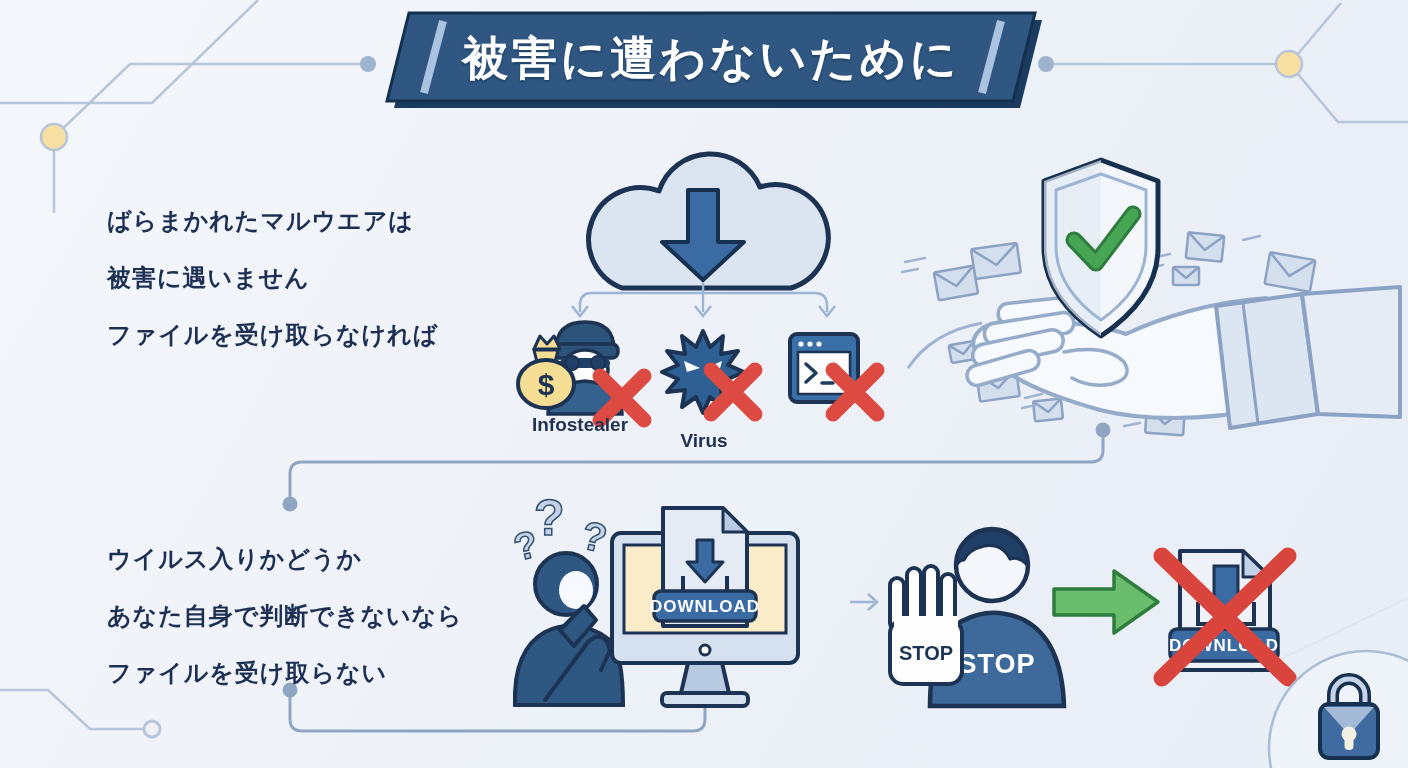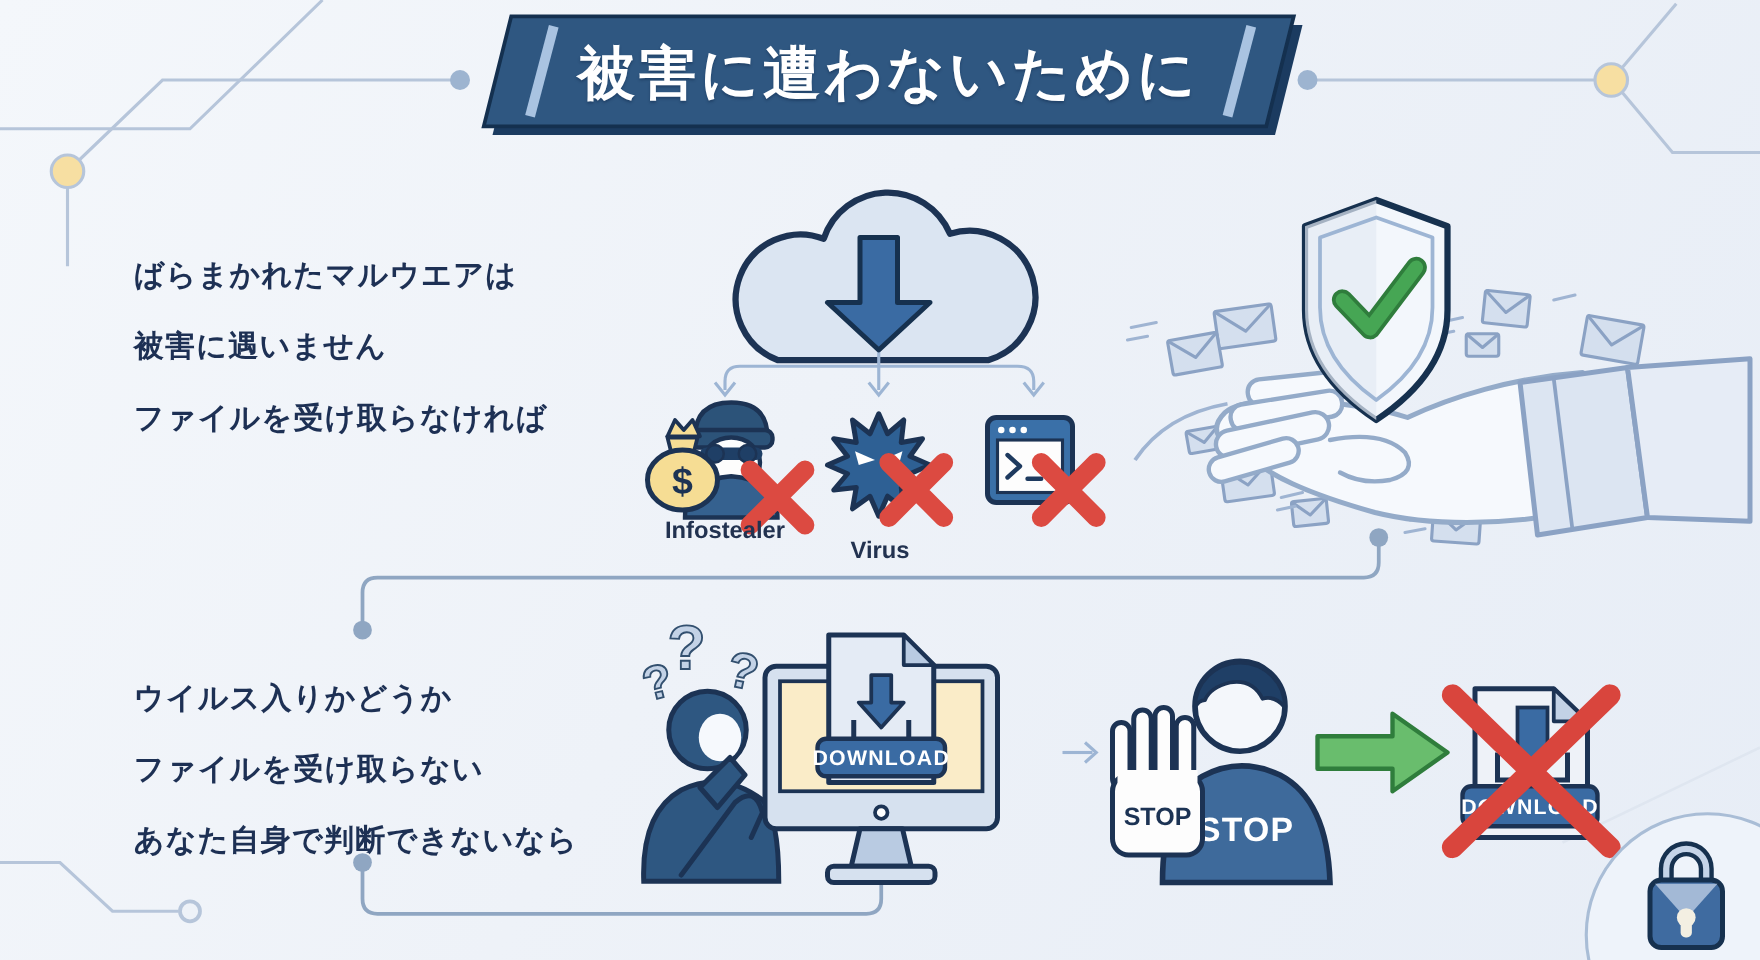--- a/index.html
+++ b/index.html
@@ -270,20 +270,20 @@
 <div class="banner-title">被害に遭わないために</div>
 
 <div class="txt msg msg1">
   <div>ばらまかれたマルウエアは</div>
   <div>被害に遇いません</div>
   <div>ファイルを受け取らなければ</div>
 </div>
 
 <div class="txt msg msg2">
   <div>ウイルス入りかどうか</div>
+  <div>あなた自身で判断できないなら</div>
   <div>ファイルを受け取らない</div>
-  <div>あなた自身で判断できないなら</div>
 </div>
 
 <div class="threat-label lab-infostealer">Infostealer</div>
 <div class="threat-label lab-virus">Virus</div>
 
 </div>
 
 </body></html>

